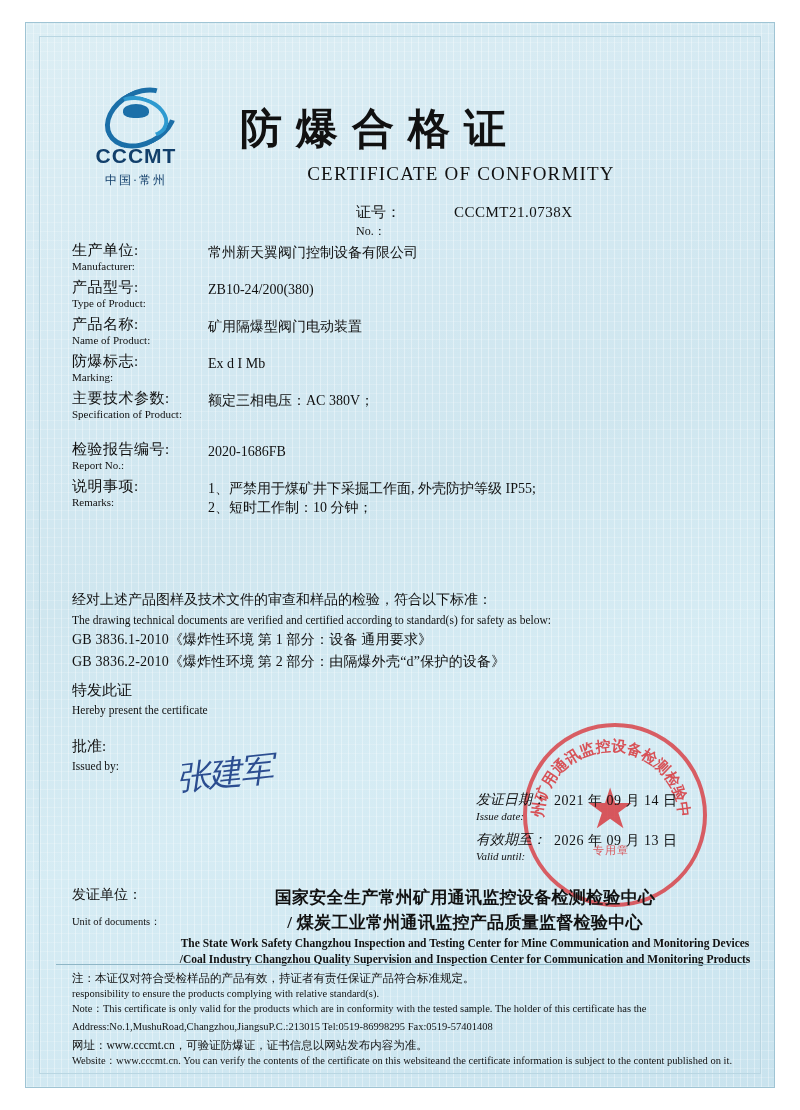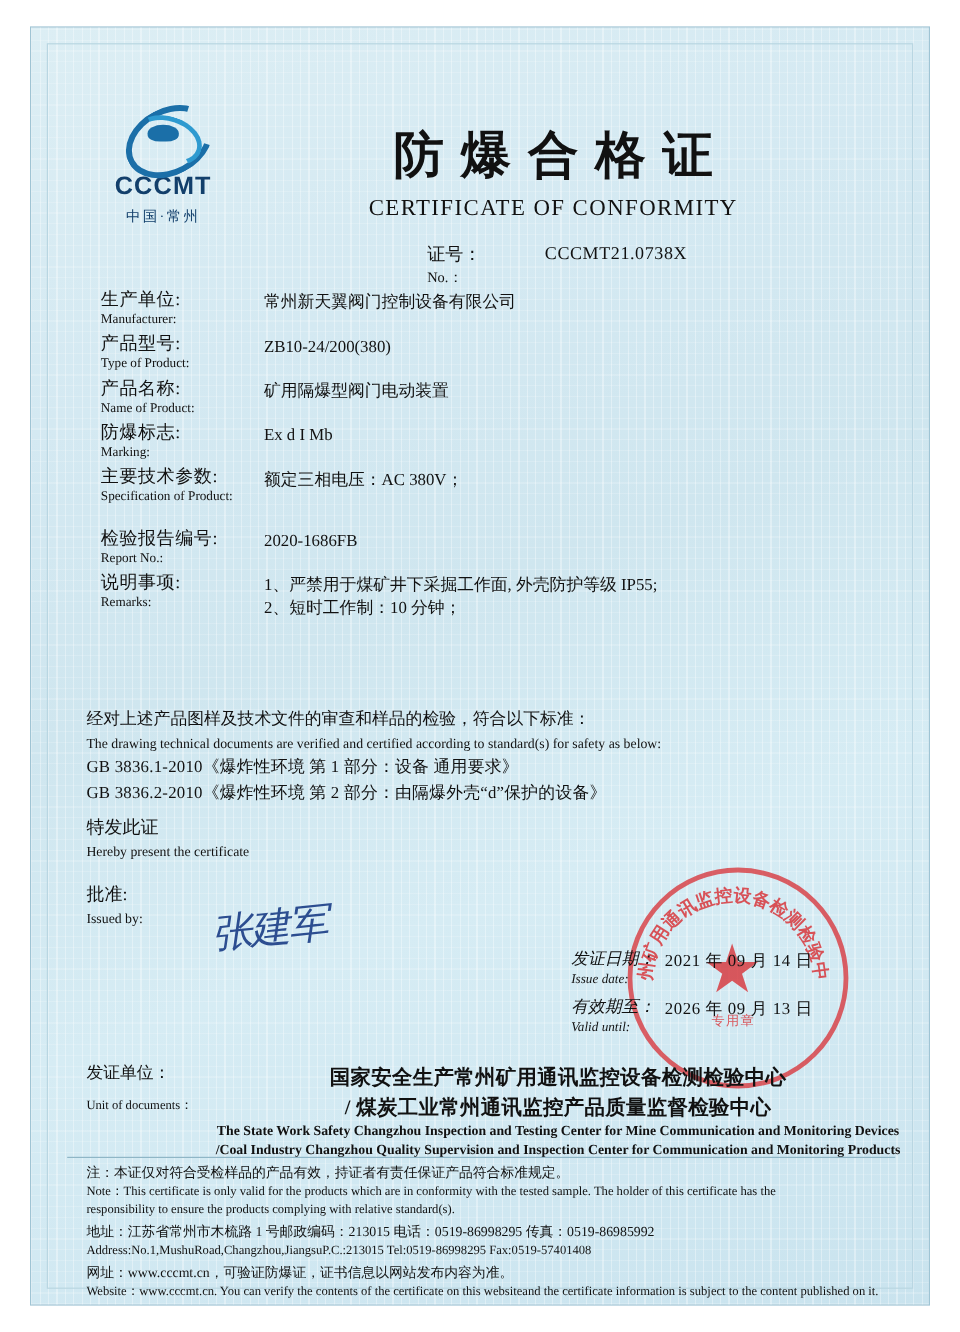--- a/index.html
+++ b/index.html
@@ -62,21 +62,20 @@
     font-family:"Liberation Sans", sans-serif;
     font-weight:bold;font-size:21px;color:#123f6b;letter-spacing:1px;margin-top:2px;
   }
   .logo .cn{
     font-size:12px;color:#123f6b;letter-spacing:2px;margin-top:4px;
   }
 
   
   .title-cn{
     position:absolute;left:200px;top:78px;width:470px;
-    text-align:center;
     font-size:42px;font-weight:bold;color:#111;letter-spacing:14px;
     text-indent:14px;
     font-family:Liberation Sans, sans-serif;
   }
   .title-en{
     position:absolute;left:200px;top:140px;width:470px;
     text-align:center;
     font-family:"Liberation Serif", serif;
     font-size:19px;color:#111;letter-spacing:1.2px;
   }
@@ -92,21 +91,21 @@
   }
   .certno-row{display:flex;align-items:flex-start;}
   .certno-lab{width:78px;text-align:left;}
   .certno-val{padding-left:20px;padding-top:1px;}
 
   
   .fields{
     position:absolute;left:46px;top:218px;width:660px;
   }
   .frow{display:flex;margin-bottom:5px;}
-  .flabel{width:130px;flex:0 0 130px;margin-left:12px;}
+  .flabel{width:130px;flex:0 0 130px;}
   .flabel .cn{font-size:15px;color:#111;letter-spacing:0.5px;line-height:18px;display:block;}
   .flabel .en{font-size:11px;color:#111;line-height:14px;display:block;}
   .fvalue{
     padding-left:6px;padding-top:2px;
     font-size:14px;color:#111;line-height:19px;
   }
   .fvalue .l2{display:block;}
 
   .gap{height:14px;}
 
@@ -359,25 +358,24 @@
           <div class="l-en2">/Coal Industry Changzhou Quality Supervision and Inspection Center for Communication and Monitoring Products</div>
         </div>
       </div>
     </div>
 
     <div class="hr"></div>
 
     <div class="footer">
       <div class="blk">
         <div class="cnline">注：本证仅对符合受检样品的产品有效，持证者有责任保证产品符合标准规定。</div>
+        <div class="enline">responsibility to ensure the products complying with relative standard(s).</div>
         <div class="enline">Note：This certificate is only valid for the products which are in conformity with the tested sample. The holder of this certificate has the</div>
-        <div class="enline">responsibility to ensure the products complying with relative standard(s).</div>
       </div>
       <div class="blk">
-        <div class="cnline">地址：江苏省常州市木梳路 1 号邮政编码：213015 电话：0519-86998295   传真：0519-86985992</div>
         <div class="enline">Address:No.1,MushuRoad,Changzhou,JiangsuP.C.:213015   Tel:0519-86998295 Fax:0519-57401408</div>
       </div>
       <div class="blk">
         <div class="cnline">网址：www.cccmt.cn，可验证防爆证，证书信息以网站发布内容为准。</div>
         <div class="enline">Website：www.cccmt.cn. You can verify the contents of the certificate on this websiteand the certificate information is subject to the content published on it.</div>
       </div>
     </div>
 
   </div>
 </div>

